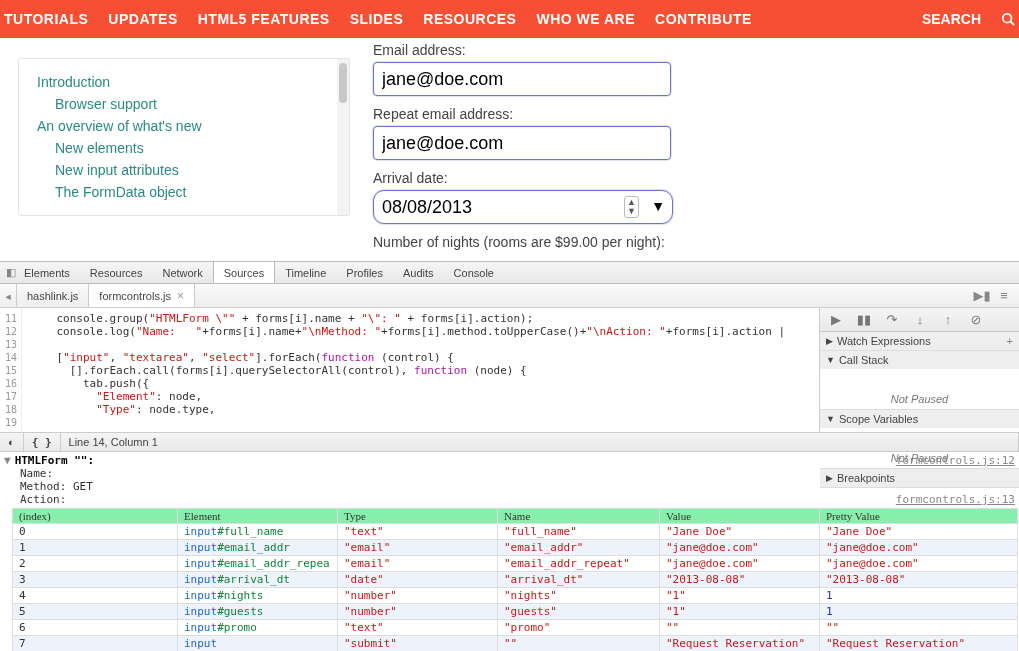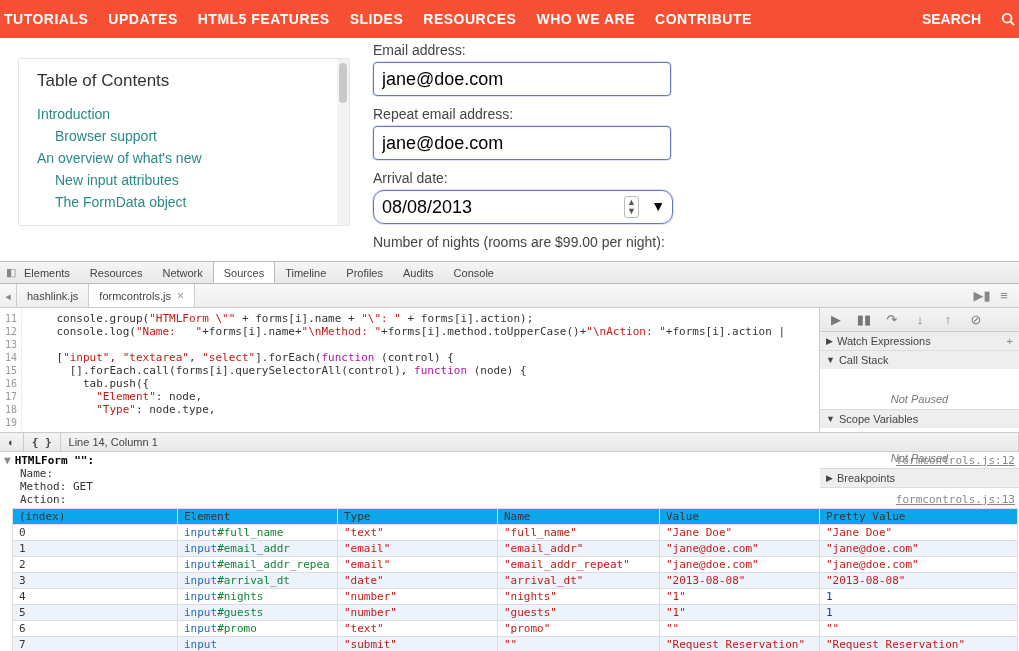--- a/index.html
+++ b/index.html
@@ -65,21 +65,21 @@
 
 .dt-console { font-family: Menlo, monospace; font-size: 11px; padding: 2px 4px 0 4px; position: relative; overflow:hidden; height: calc(651px - 261px - 22px - 24px - 124px - 20px); }
 .dt-console .hdr { display:flex; justify-content: space-between; }
 .dt-console .src { color:#888; text-decoration: underline; cursor: pointer; }
 .dt-console .twist { color: #888; margin-right: 4px; }
 .dt-console .lbl { color: #000; }
 .dt-console pre { font-family: Menlo, monospace; font-size: 11px; line-height: 13px; padding-left: 16px; }
 
 .dt-table { border-collapse: collapse; width: 99.5%; margin: 2px 0 0 8px; table-layout: fixed; }
 .dt-table th, .dt-table td { border: 1px solid #ddd; padding: 1px 6px; text-align: left; font-size: 11px; font-family: Menlo, monospace; overflow: hidden; white-space: nowrap; }
-.dt-table th { background: #0ea5e9; font-weight: normal; color: #333; }
+.dt-table th { background: #86efac; font-weight: normal; color: #333; font-family: Liberation Serif, serif; }
 .dt-table td.idx { color: #333; width: 165px; }
 .dt-table td.el { color: #236acc; }
 .dt-table td.el .sel { color: #0f8639; }
 .dt-table td.str { color: #c41a16; }
 .dt-table td.num { color: #1c2fcf; }
 .dt-table tr.odd td { background: #eef3fb; }
 .dt-table th:nth-child(1){width:165px}
 .dt-table th:nth-child(2){width:160px}
 .dt-table th:nth-child(3){width:160px}
 .dt-table th:nth-child(4){width:162px}
@@ -106,25 +106,25 @@
     <svg viewBox="0 0 16 16" fill="none" stroke="#fff" stroke-width="2">
         <circle cx="7" cy="7" r="5"></circle>
         <line x1="11" y1="11" x2="15" y2="15"></line>
       </svg>
   </div>
 </div>
 
 <div class="page">
   <div class="toc-wrap">
     <div class="toc">
-      <h2>Table of Contents</h2>
       <ul id="toc-list">
           <li><a>Introduction</a></li>
           <li class="ind"><a>Browser support</a></li>
           <li><a>An overview of what's new</a></li>
+          <li class="ind"><a>New elements</a></li>
           <li class="ind"><a>New input attributes</a></li>
           <li class="ind"><a>The FormData object</a></li>
         </ul>
       <div class="scroll">
           <div class="scroll-thumb"></div>
         </div>
     </div>
   </div>
   <div class="form-area">
     <div class="fld">

